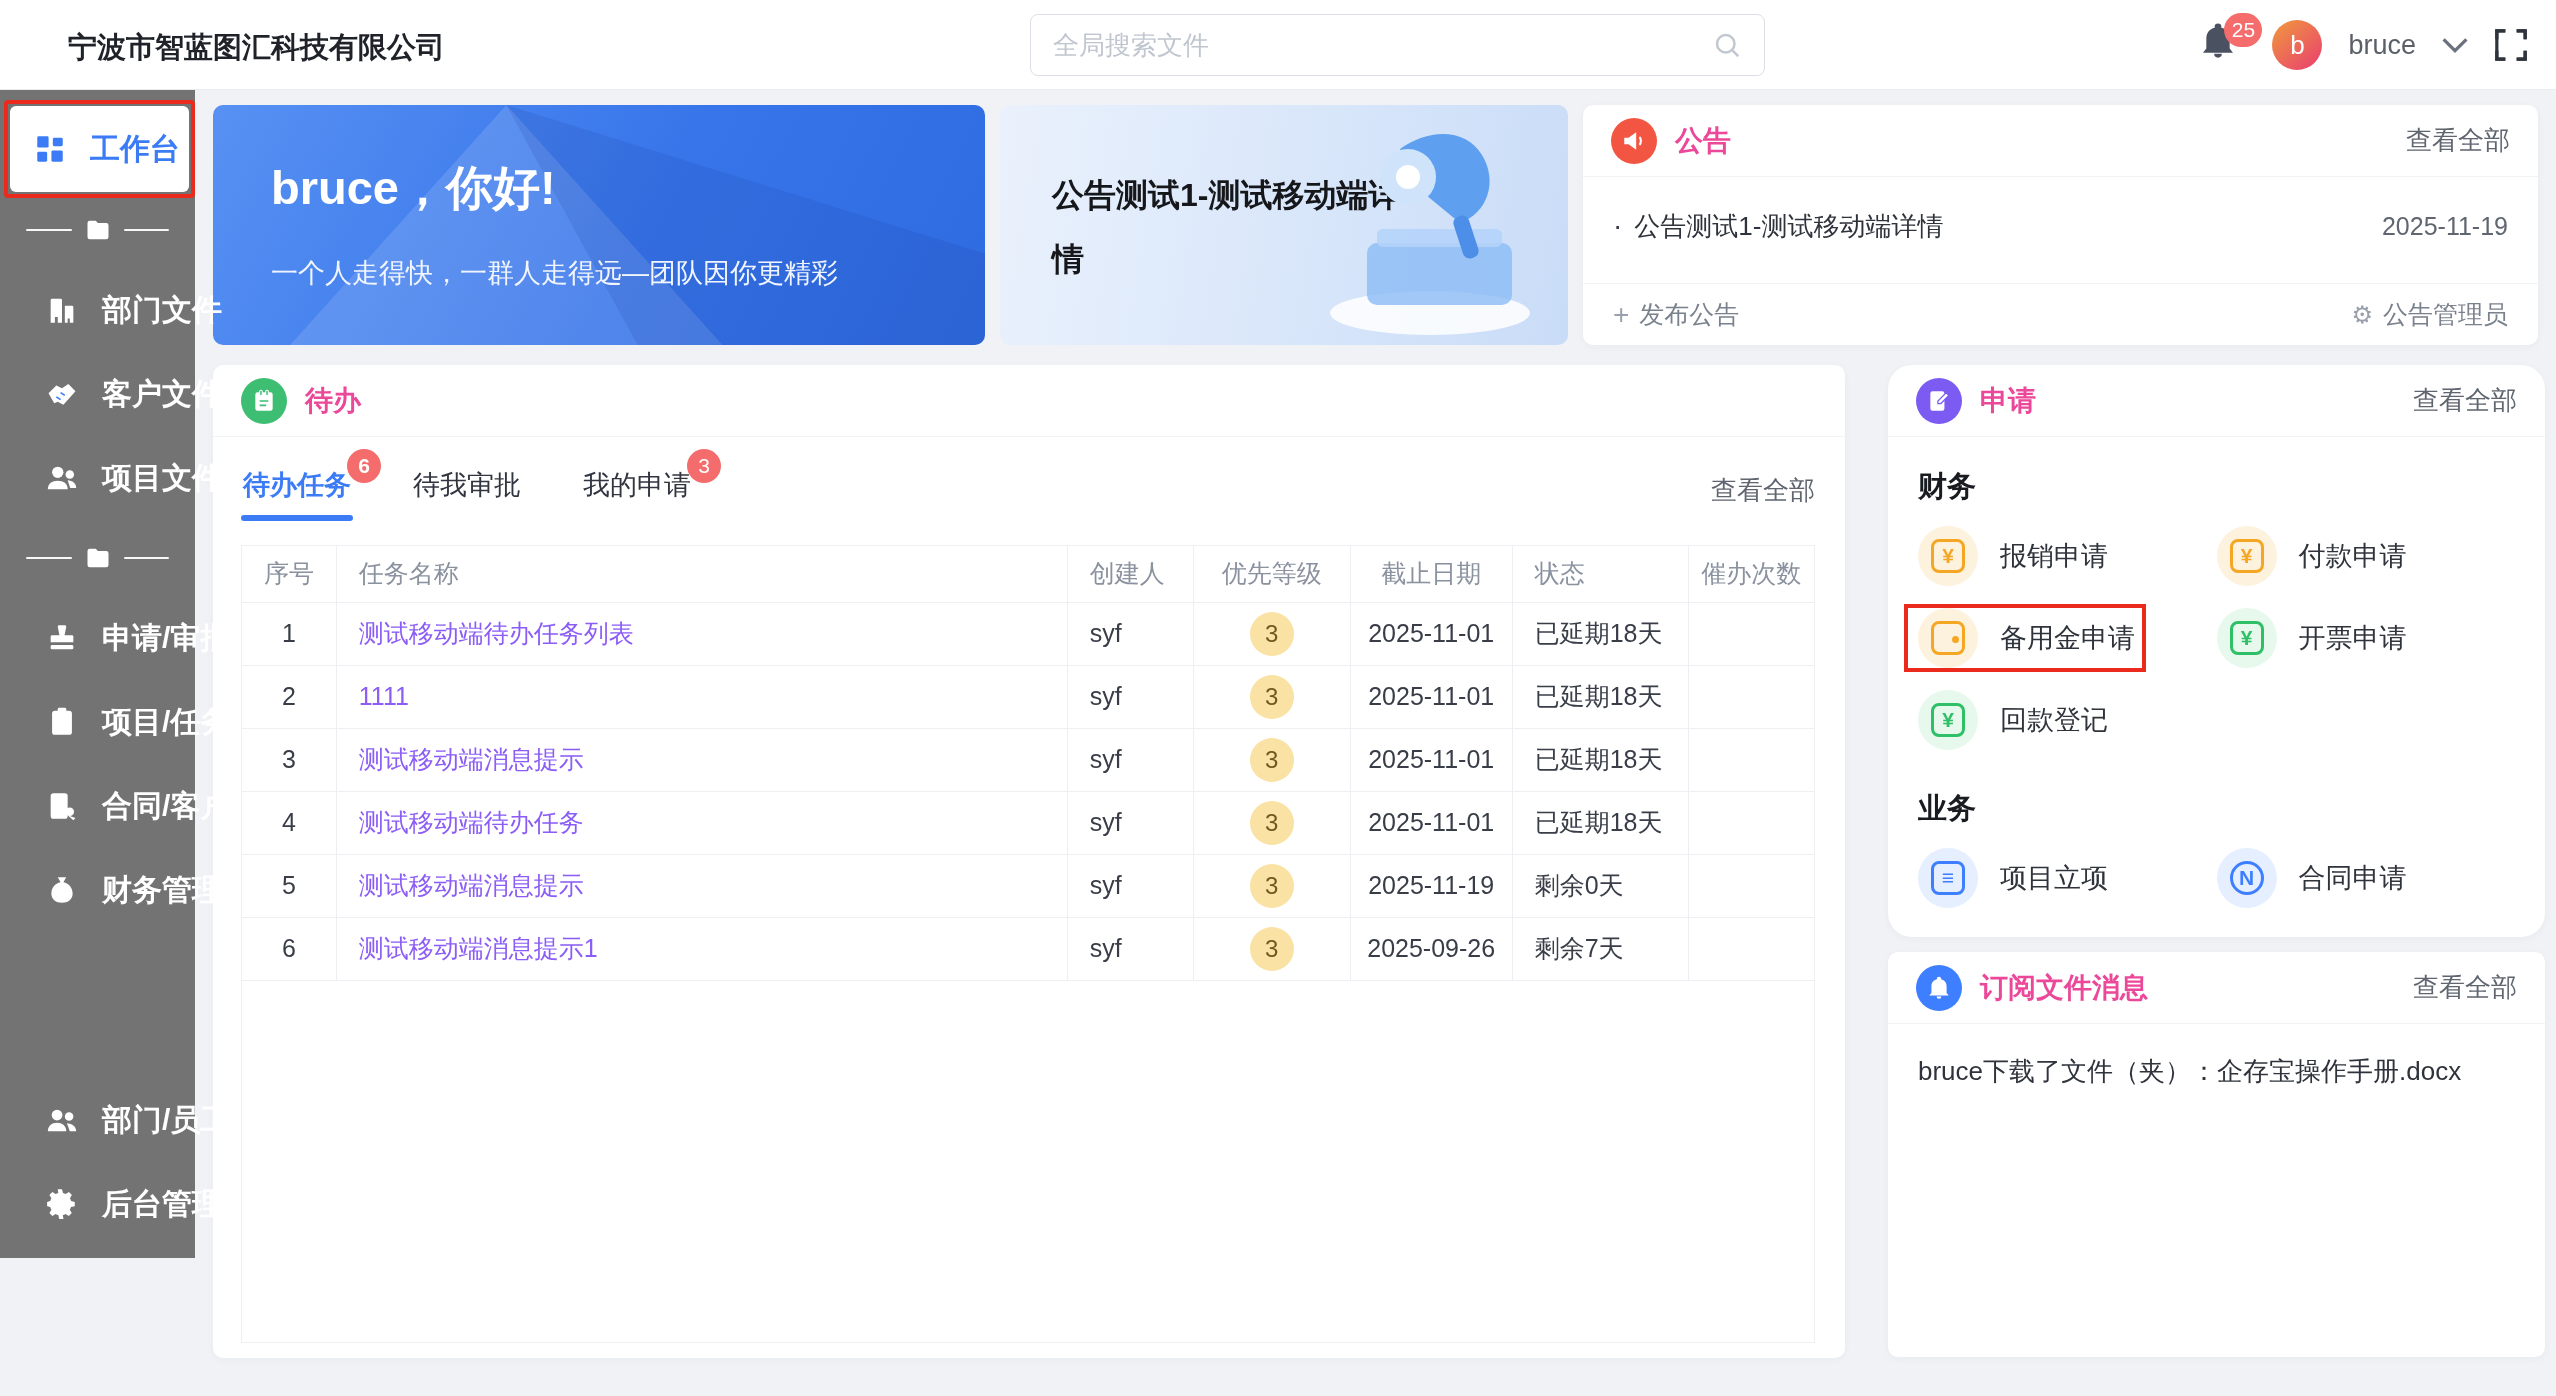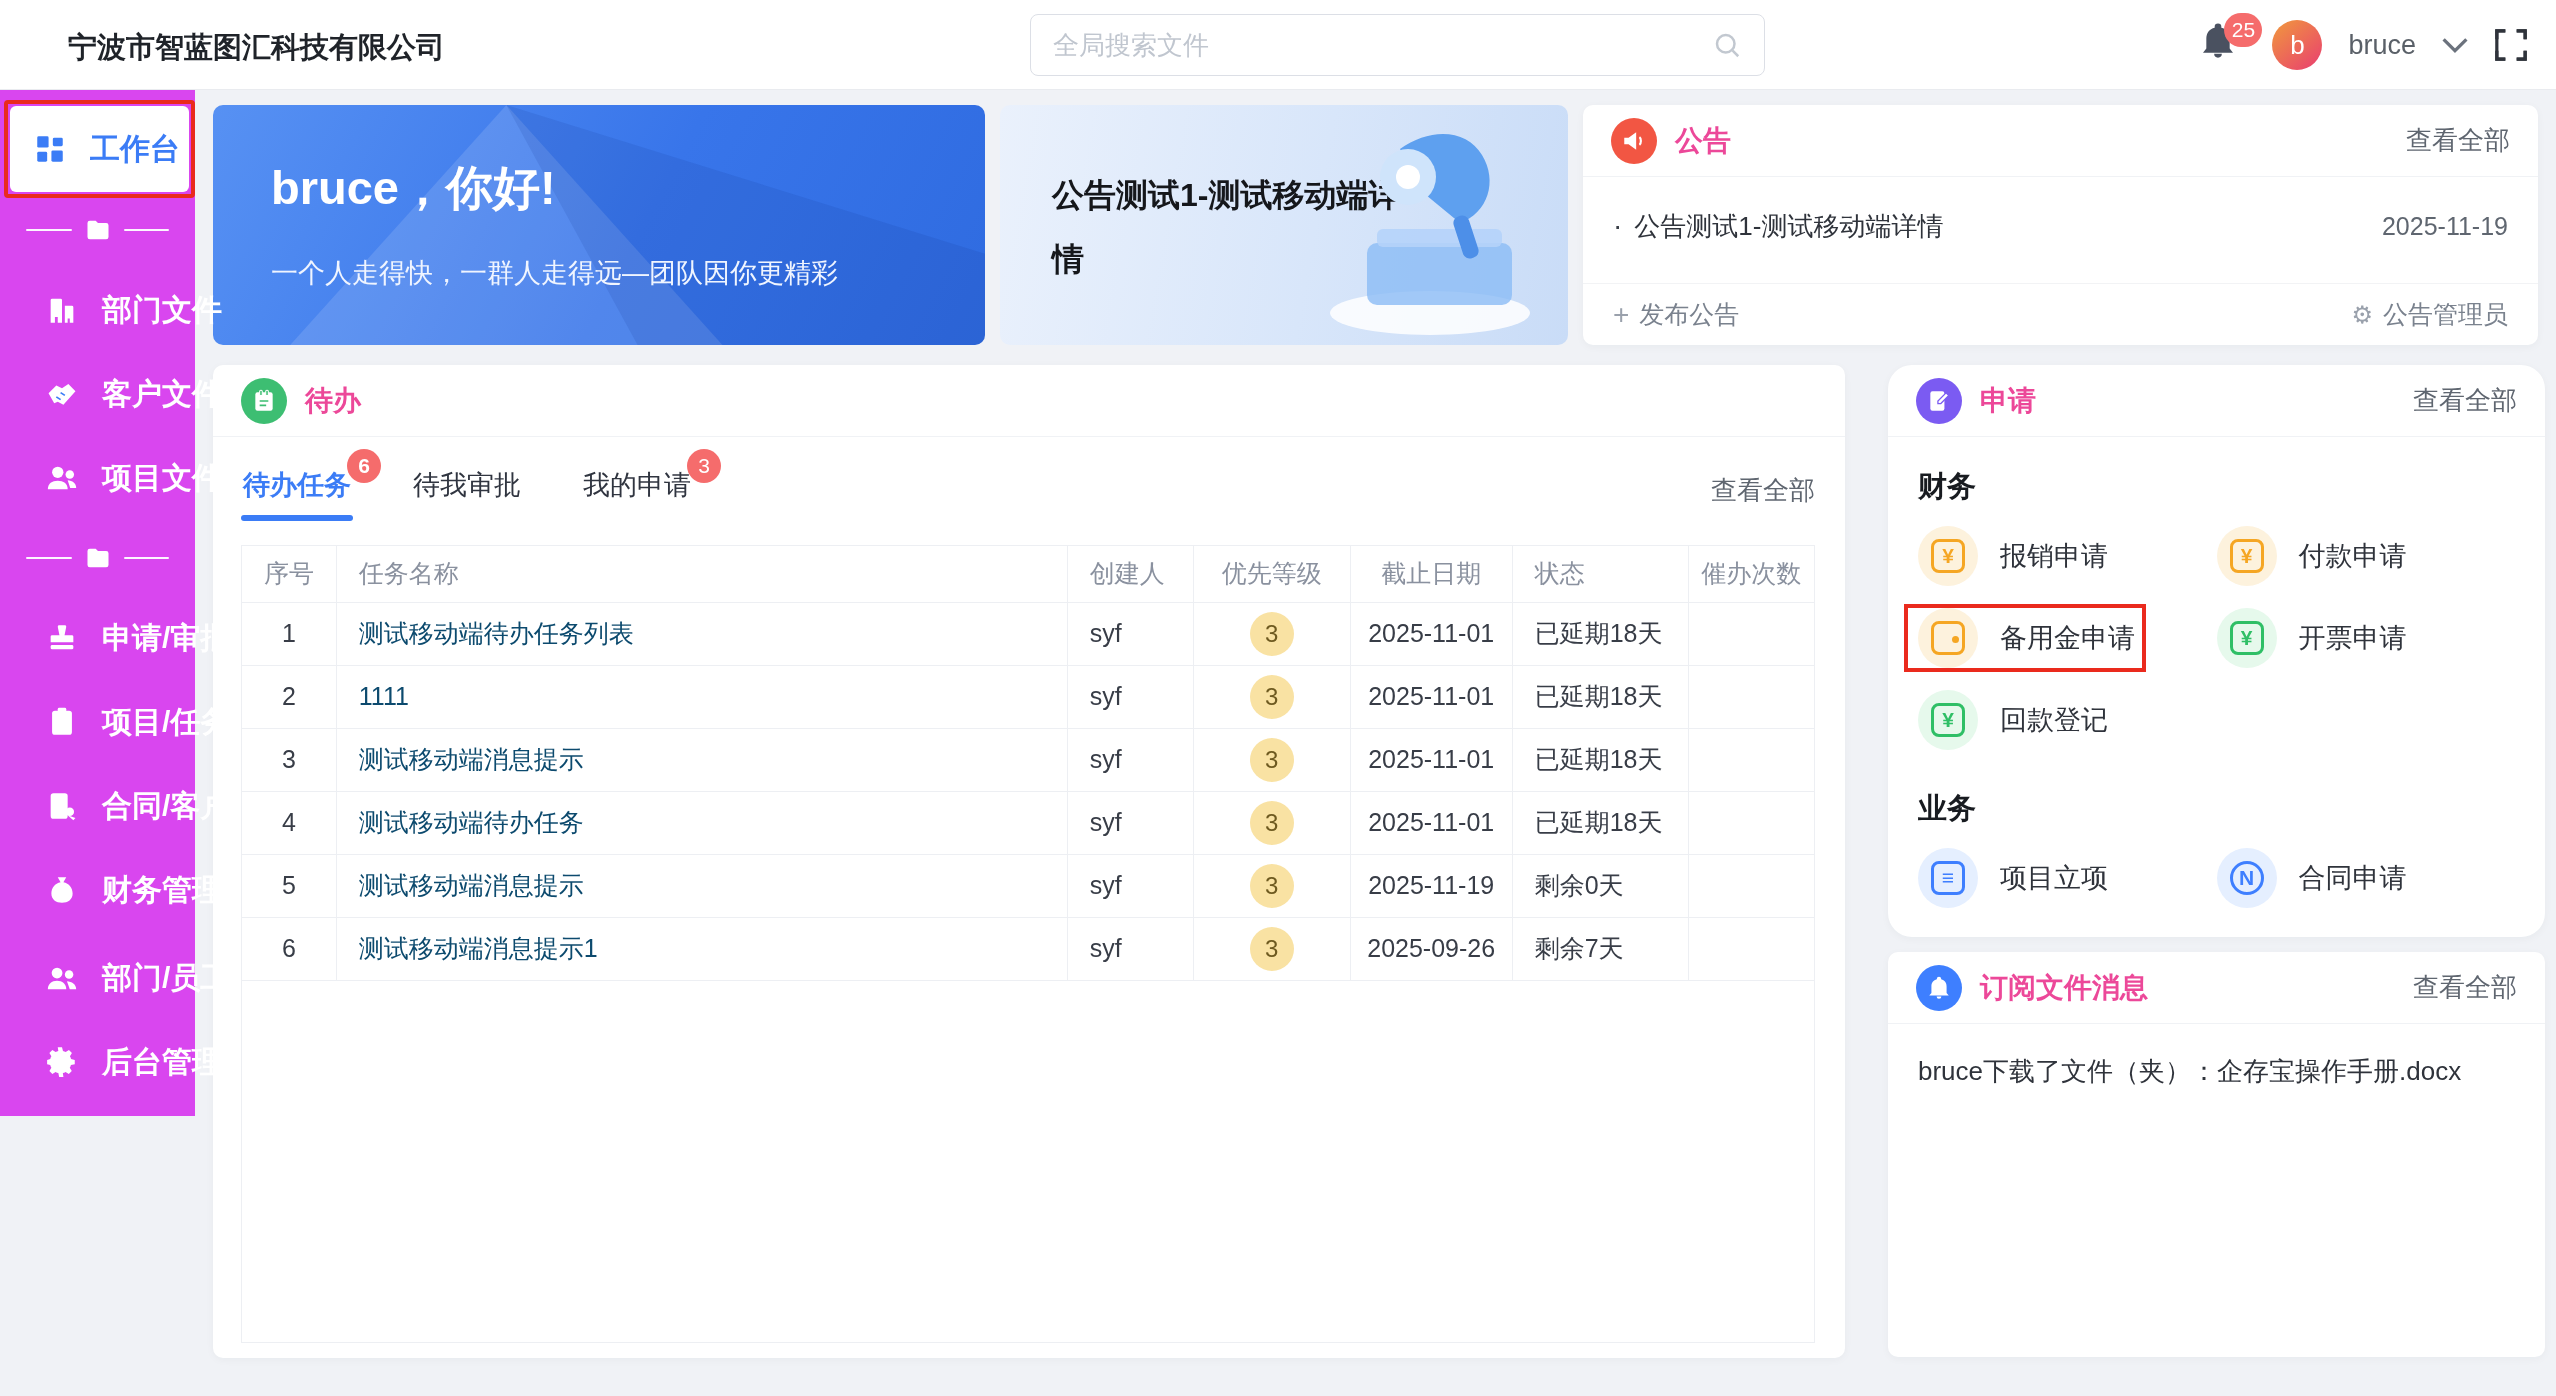--- a/index.html
+++ b/index.html
@@ -19,21 +19,21 @@
   .searchbox input::placeholder { color:#C0C6CF; }
   .top-right { position:absolute; right:28px; top:0; height:90px; display:flex; align-items:center; gap:26px; }
   .bell-wrap { position:relative; width:48px; height:52px; cursor:pointer; }
   .bell-badge { position:absolute; top:-6px; left:26px; min-width:38px; height:34px; border-radius:17px;
                 background:#F56C6C; color:#fff; font-size:21px; display:flex; align-items:center;
                 justify-content:center; padding:0 6px; }
   .avatar { width:50px; height:50px; border-radius:50%; background:linear-gradient(140deg,#F0953F 5%,#E9426E 95%);
             color:#fff; font-size:26px; display:flex; align-items:center; justify-content:center; cursor:pointer; }
   .username { font-size:27px; color:#5A6068; cursor:pointer; }
   
-  .sidebar { position:absolute; top:90px; left:0; width:195px; height:1026px; background:#d946ef;
+  .sidebar { position:absolute; top:90px; left:0; width:195px; height:1168px; background:#737373;
              display:flex; flex-direction:column; z-index:9; }
   .active-wrap { position:relative; margin:16px 6px 0 10px; }
   .side-item { display:flex; align-items:center; height:84px; padding-left:42px; gap:20px;
                color:#fff; font-size:30px; cursor:pointer; white-space:nowrap;font-weight:bold; }
   .side-item.active { background:#fff; color:#3B7CF6; height:86px; border-radius:6px; padding-left:20px; font-weight:bold; }
   .side-icon { width:40px; height:40px; display:flex; align-items:center; justify-content:center; flex:none; }
   .side-icon svg { width:34px; height:34px; fill:currentColor; }
   .side-div { display:flex; align-items:center; gap:12px; margin:24px 26px; }
   .side-div .ln { flex:1; height:2px; background:rgba(255,255,255,.95); border-radius:1px; }
   .side-div svg { width:28px; height:28px; fill:#fff; }
@@ -84,21 +84,21 @@
                justify-content:center; padding:0 6px; }
   .tabs .view-all { position:absolute; right:30px; top:36px; margin:0; }
   .table-wrap { margin:24px 30px 0 28px; border:1px solid #EDEFF3; height:798px; }
   table { width:100%; border-collapse:collapse; table-layout:fixed; }
   th, td { border-right:1px solid #EDEFF3; border-bottom:1px solid #EDEFF3; font-size:25px;
            padding-left:22px; text-align:left; overflow:hidden; white-space:nowrap; }
   th { height:56px; color:#8A919F; font-weight:500; }
   td { height:63px; color:#383D47; }
   th.c, td.c { text-align:center; padding-left:0; }
   th.last, td.last { border-right:none; }
-  a.tlink { color:#0c4a6e; text-decoration:none; cursor:pointer; }
+  a.tlink { color:#8b5cf6; text-decoration:none; cursor:pointer; }
   .prio { display:inline-flex; width:44px; height:44px; border-radius:50%; background:#F9E2A3;
           color:#6E5A20; font-size:24px; align-items:center; justify-content:center; }
   
   .apply { left:1693px; top:275px; width:657px; height:572px;border-radius:24px; }
   .apply-body { padding:2px 30px 0 30px; }
   .sec-label { font-size:29px; font-weight:bold; color:#181B20; margin:28px 0 8px; }
   .grid { display:grid; grid-template-columns:1fr 1fr; }
   .app-item { display:flex; align-items:center; gap:22px; height:82px; position:relative; cursor:pointer; }
   .app-ic { width:60px; height:60px; border-radius:50%; display:flex; align-items:center;
             justify-content:center; flex:none; }

